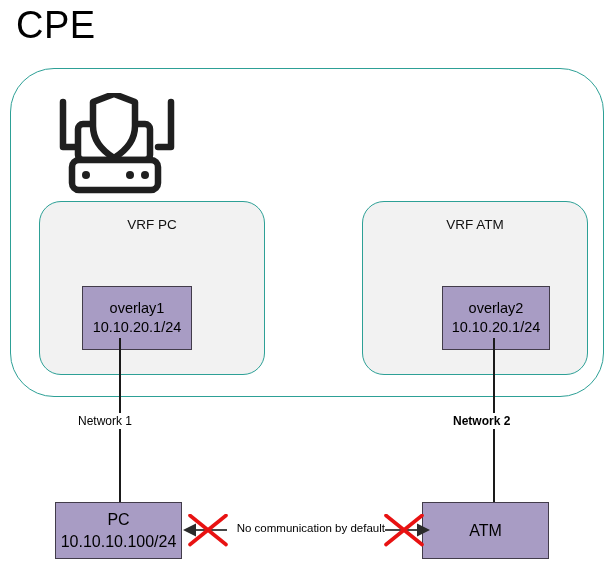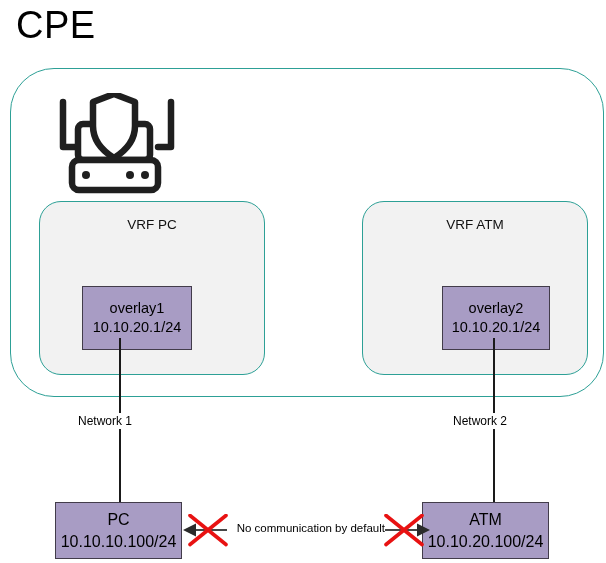--- a/index.html
+++ b/index.html
@@ -43,21 +43,21 @@
   #atm-node{left:422px;text-align:center;}
   
   .vline{width:2px;background:#1a1a1a;}
   #network1-line{left:119px;top:338px;height:164px;}
   #network2-line{left:493px;top:338px;height:164px;}
   .net-label{
     top:413px;width:82px;text-align:left;background:#ffffff;
     font-size:12px;line-height:16px;color:#000;
   }
   #network1-label{left:78px;}
-  #network2-label{left:453px;}
+  #network2-label{left:453px;font-weight:bold;}
   
   #no-comm-svg{left:182px;top:514px;}
   #no-comm-label{
     left:227px;top:521px;width:158px;background:#ffffff;text-align:right;
     font-size:11.5px;line-height:15px;color:#000;
   }
 </style>
 </head>
 <body>
 
@@ -106,21 +106,20 @@
   <div class="abs net-label" id="network1-label">Network 1</div>
   <div class="abs net-label" id="network2-label">Network 2</div>
 
   <div class="abs pnode device-node" id="pc-node">
     <div>PC</div>
     <div>10.10.10.100/24</div>
   </div>
 
   <div class="abs pnode device-node" id="atm-node">
     <div>ATM</div>
-    <div>10.10.20.100/24</div>
   </div>
 
   <svg class="abs" id="no-comm-svg" width="249" height="33" viewBox="0 0 249 33">
     <line x1="12" y1="16" x2="237" y2="16" stroke="#474747" stroke-width="2"></line>
     <polygon points="1,16 14,9.5 14,22.5" fill="#2b2b2b"></polygon>
     <polygon points="248,16 235,9.5 235,22.5" fill="#2b2b2b"></polygon>
     <g stroke="#e81212" stroke-width="3.6" stroke-linecap="round">
       <line x1="8" y1="1.5" x2="44" y2="30.5"></line>
       <line x1="44" y1="1.5" x2="8" y2="30.5"></line>
     </g>

